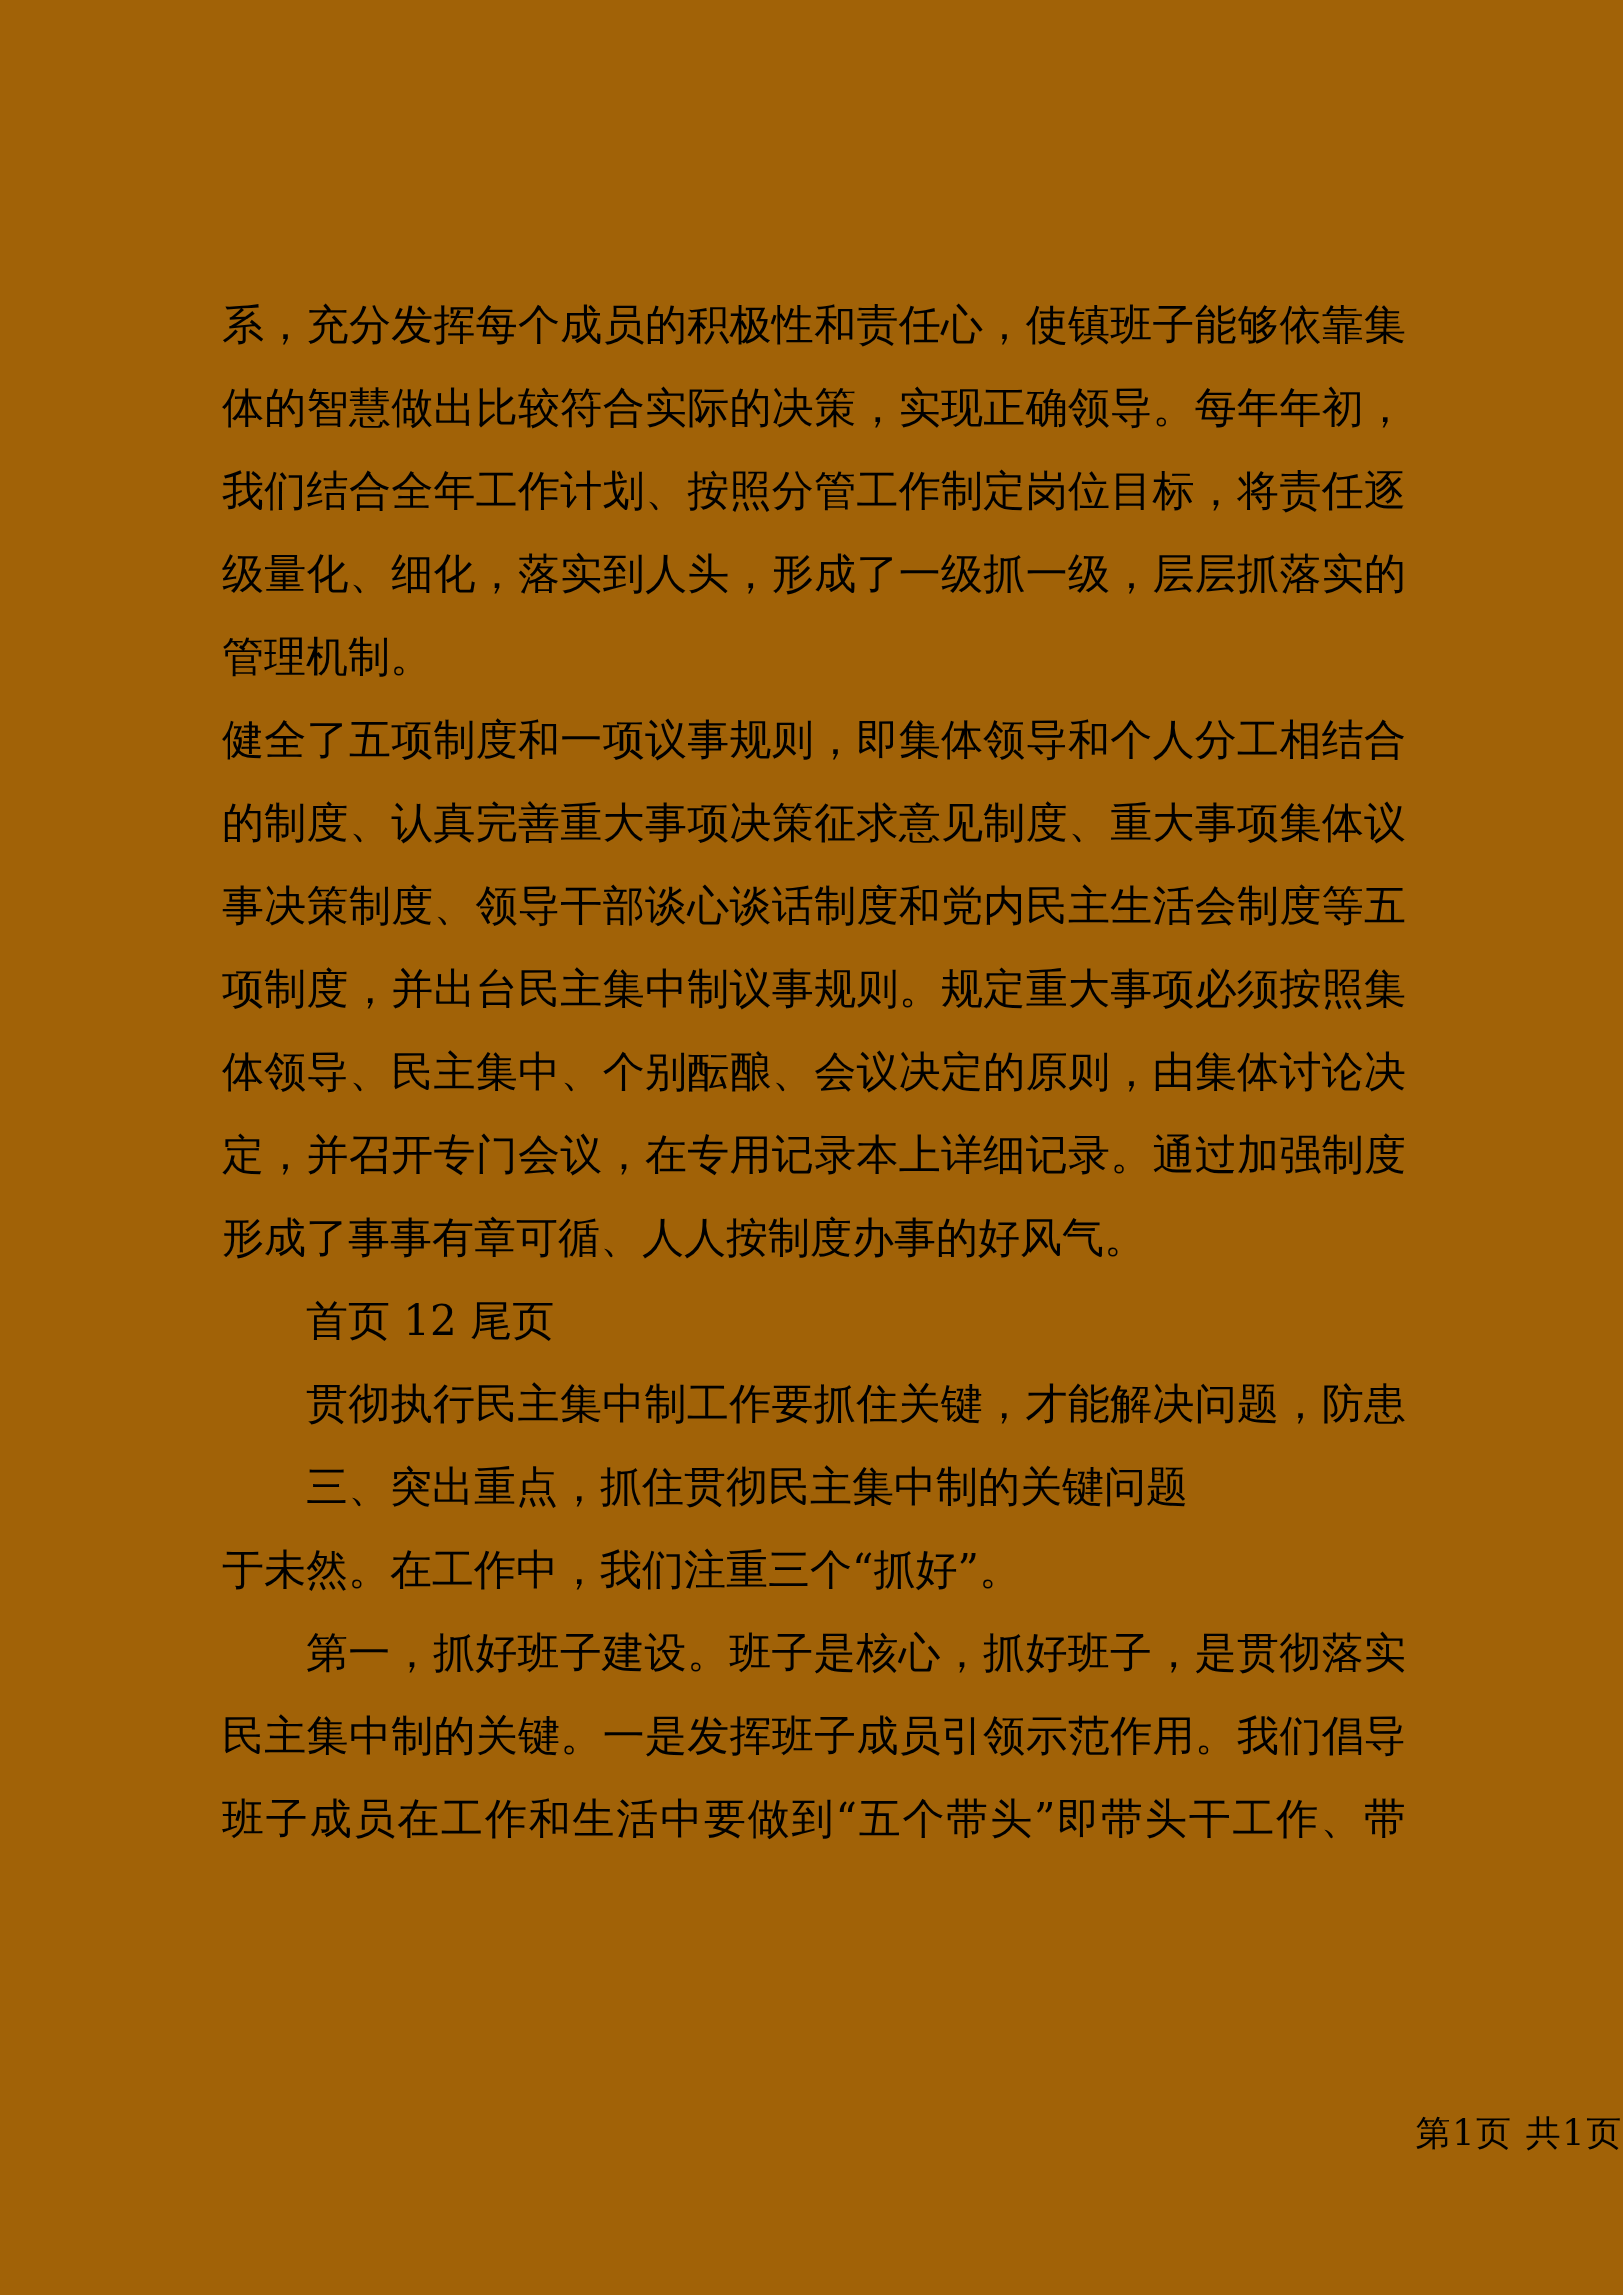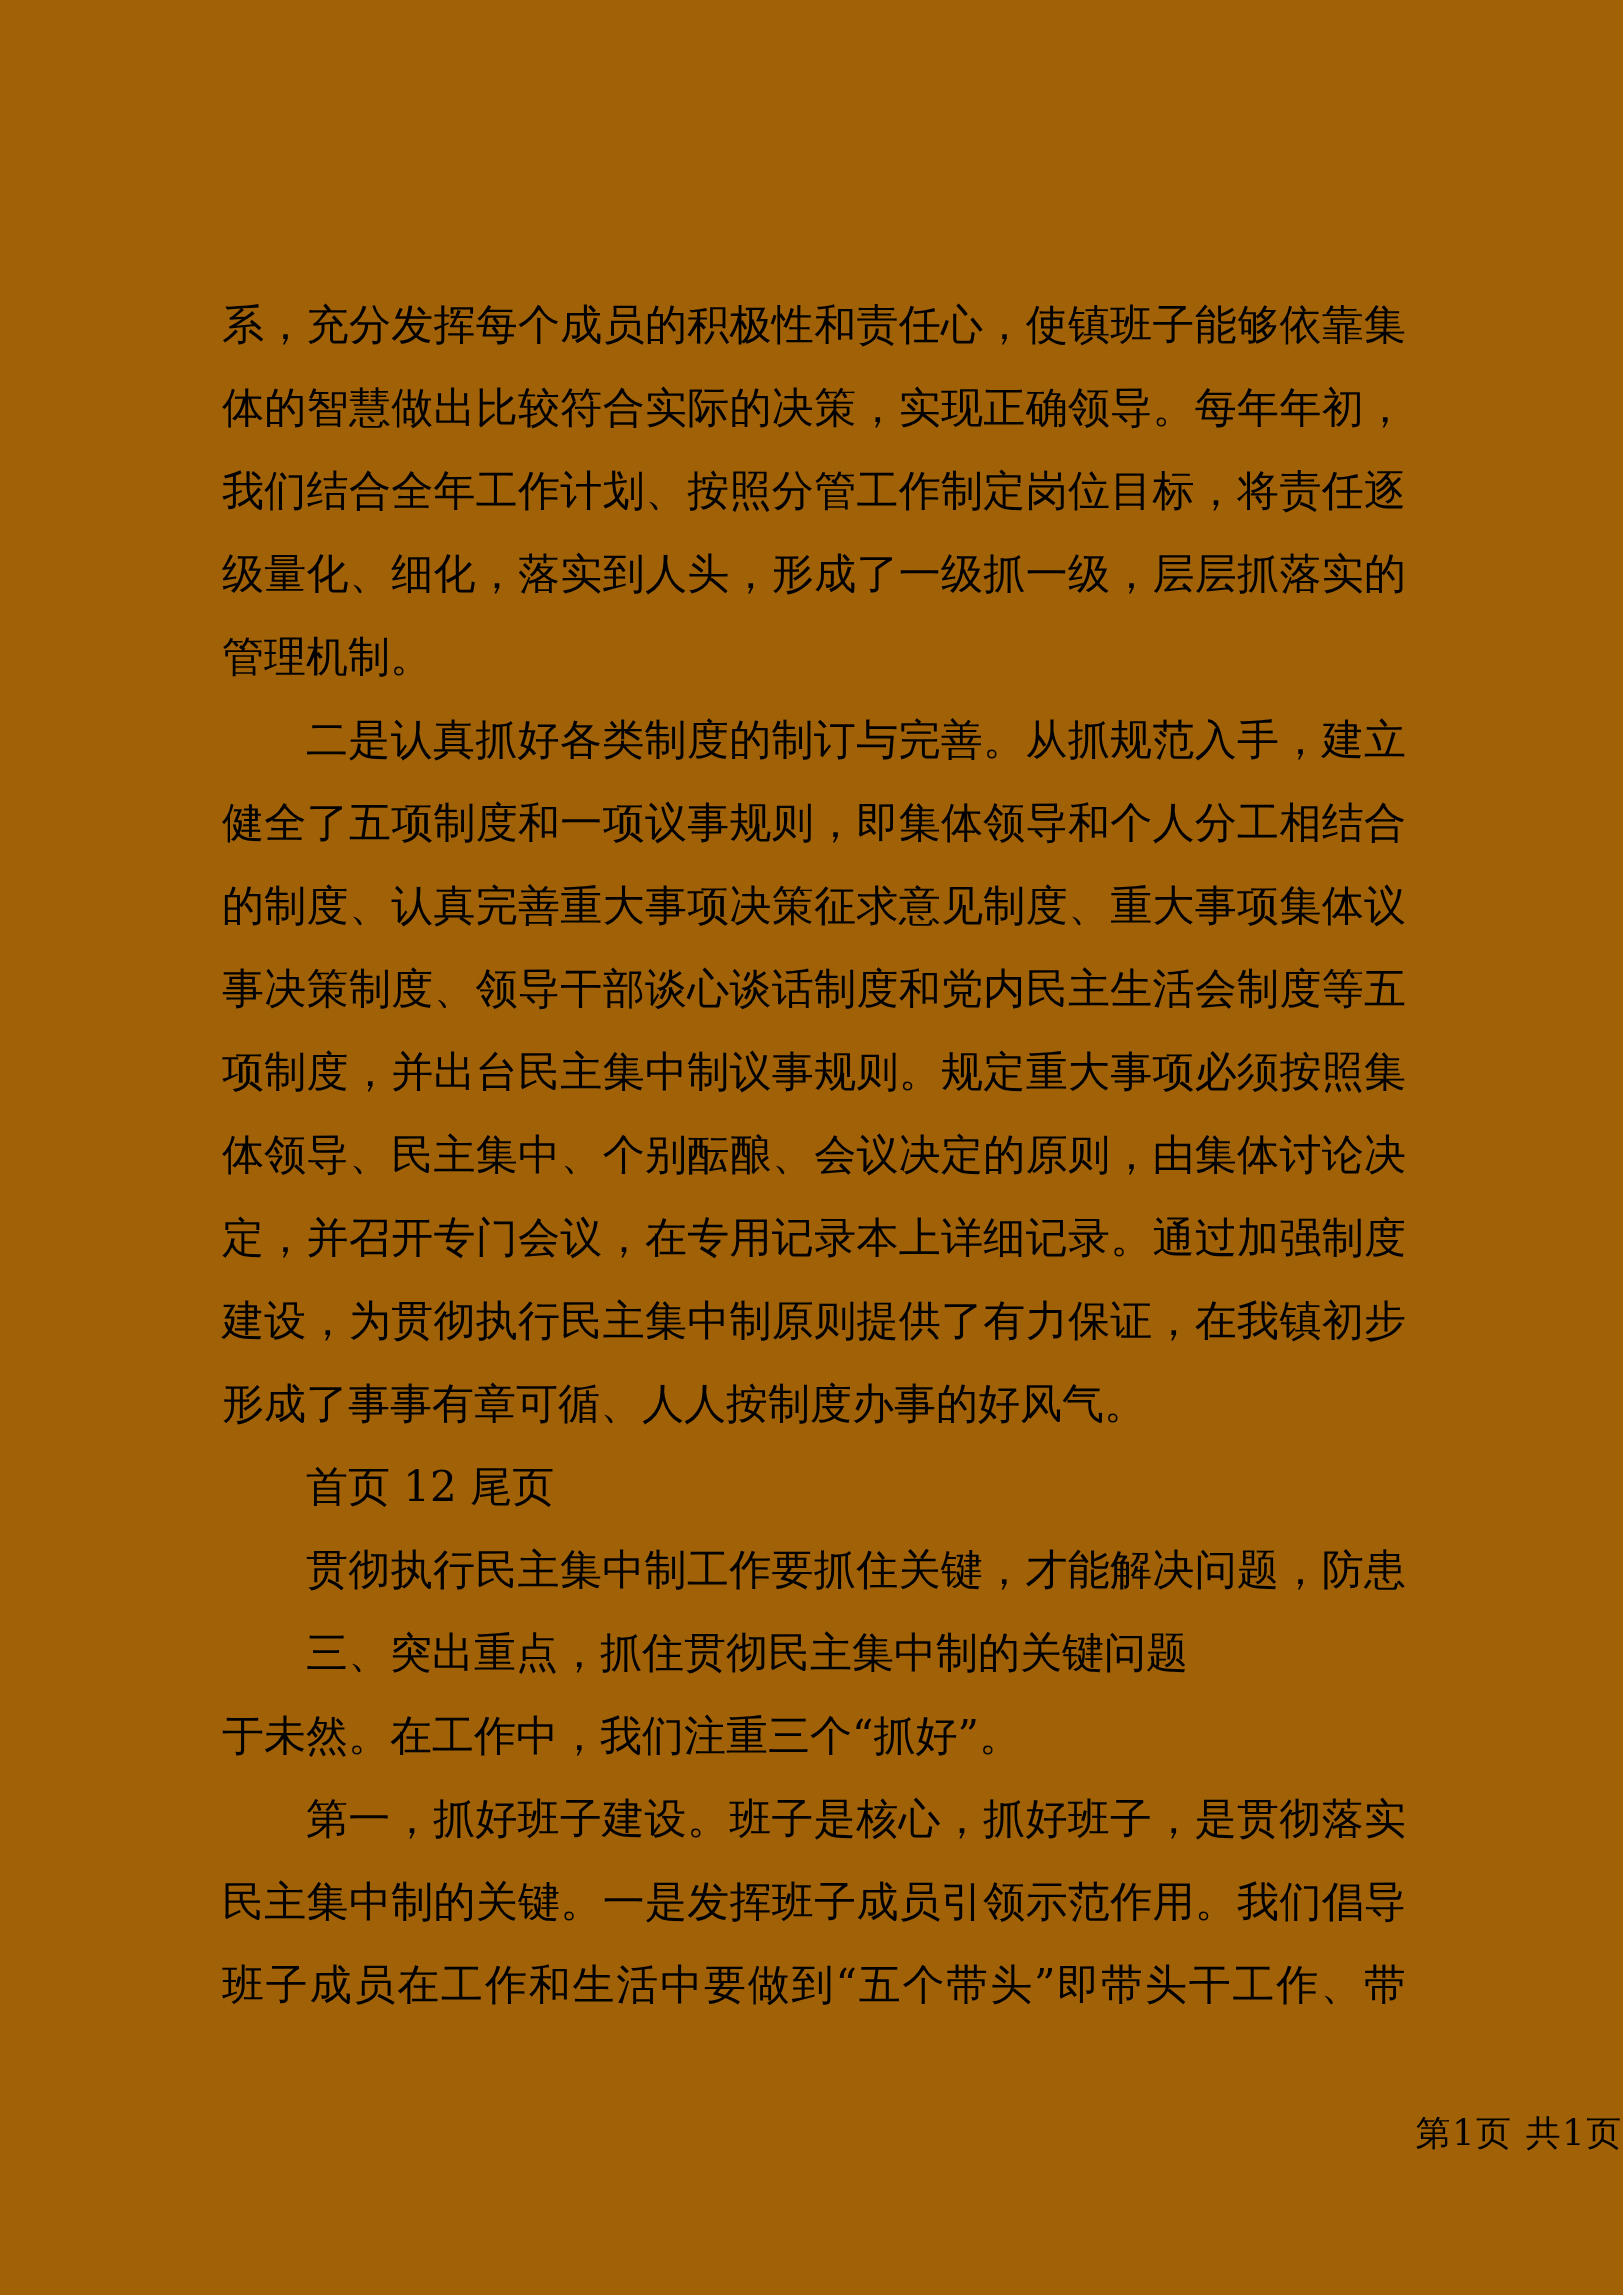--- a/index.html
+++ b/index.html
@@ -53,28 +53,26 @@
 </head>
 <body>
 
 <div class="page">
   <div class="text-block">
       <div class="line">系，充分发挥每个成员的积极性和责任心，使镇班子能够依靠集</div>
       <div class="line">体的智慧做出比较符合实际的决策，实现正确领导。每年年初，</div>
       <div class="line">我们结合全年工作计划、按照分管工作制定岗位目标，将责任逐</div>
       <div class="line">级量化、细化，落实到人头，形成了一级抓一级，层层抓落实的</div>
       <div class="line short">管理机制。</div>
-      <div class="line indent">二是认真抓好各类制度的制订与完善。从抓规范入手，建立</div>
       <div class="line">健全了五项制度和一项议事规则，即集体领导和个人分工相结合</div>
       <div class="line">的制度、认真完善重大事项决策征求意见制度、重大事项集体议</div>
       <div class="line">事决策制度、领导干部谈心谈话制度和党内民主生活会制度等五</div>
       <div class="line">项制度，并出台民主集中制议事规则。规定重大事项必须按照集</div>
       <div class="line">体领导、民主集中、个别酝酿、会议决定的原则，由集体讨论决</div>
       <div class="line">定，并召开专门会议，在专用记录本上详细记录。通过加强制度</div>
-      <div class="line">建设，为贯彻执行民主集中制原则提供了有力保证，在我镇初步</div>
       <div class="line short">形成了事事有章可循、人人按制度办事的好风气。</div>
       <div class="line indent short">首页 12 尾页</div>
       <div class="line indent">贯彻执行民主集中制工作要抓住关键，才能解决问题，防患</div>
       <div class="line indent short">三、突出重点，抓住贯彻民主集中制的关键问题</div>
       <div class="line short">于未然。在工作中，我们注重三个“抓好”。</div>
       <div class="line indent">第一，抓好班子建设。班子是核心，抓好班子，是贯彻落实</div>
       <div class="line">民主集中制的关键。一是发挥班子成员引领示范作用。我们倡导</div>
       <div class="line">班子成员在工作和生活中要做到“五个带头”即带头干工作、带</div>
     </div>
   <div class="footer">

